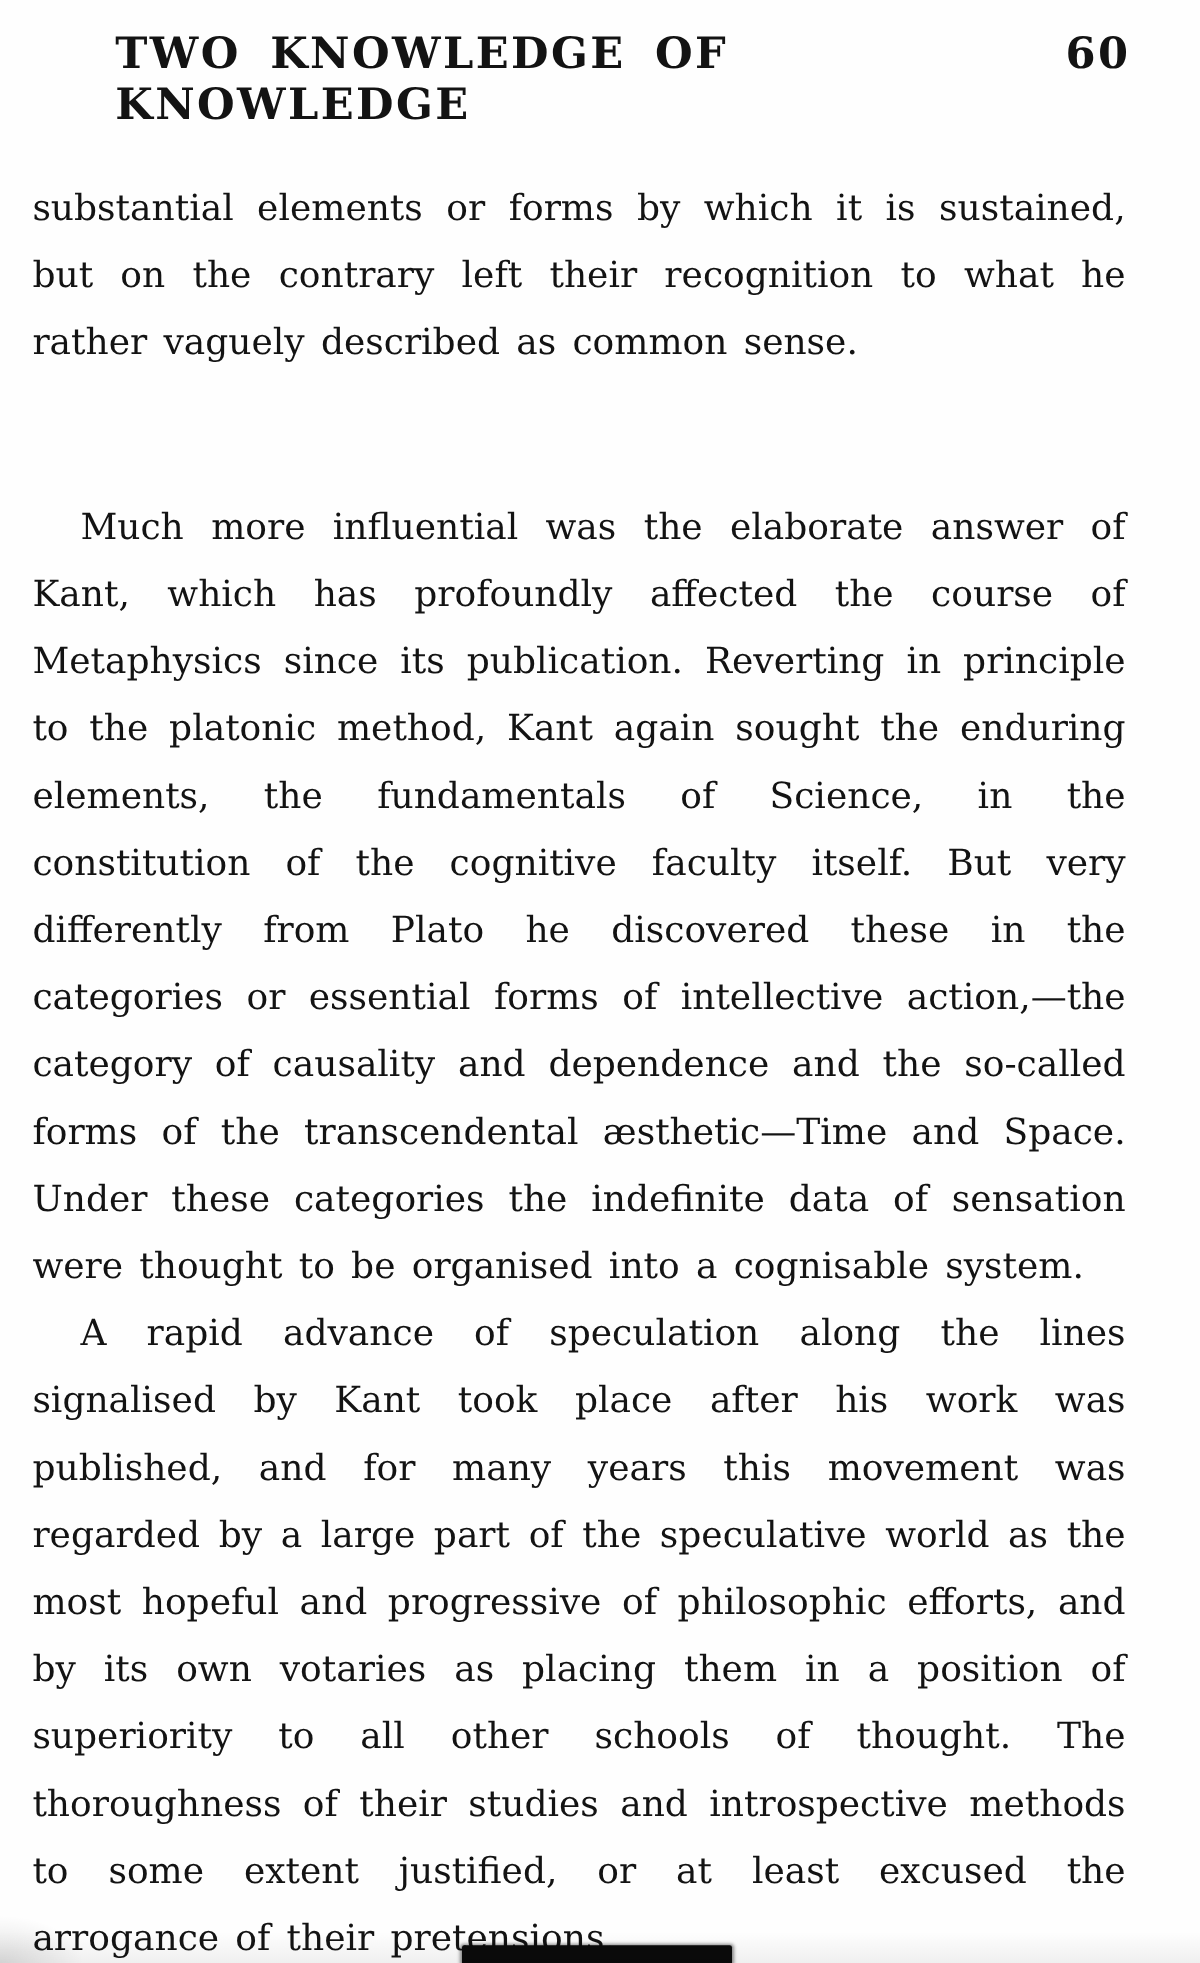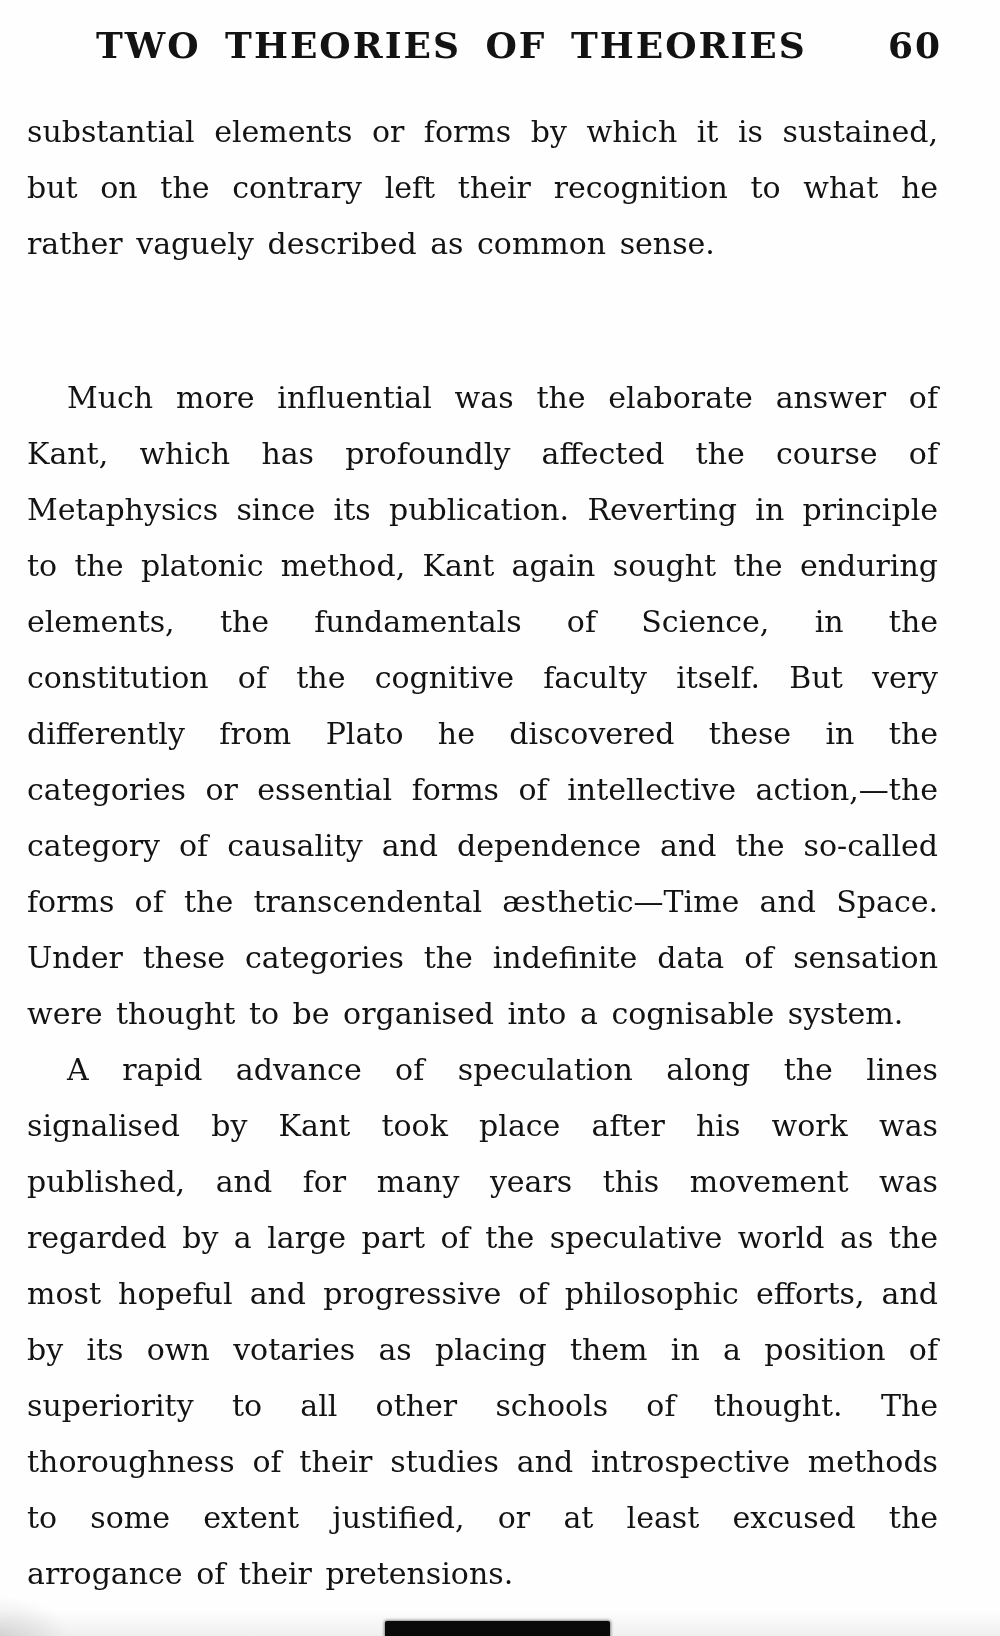--- a/index.html
+++ b/index.html
@@ -79,21 +79,21 @@
     background: radial-gradient(ellipse at bottom left, rgba(0,0,0,0.12), rgba(0,0,0,0) 70%);
     pointer-events: none;
   }
 </style>
 </head>
 <body>
 
 <div class="page">
 
   <div class="running-header">
-    <span class="header-title">TWO THEORIES OF THEORIES</span>
+    <span class="header-title">TWO KNOWLEDGE OF KNOWLEDGE</span>
     <span class="page-number">60</span>
   </div>
 
   <div class="body-text">
     <p class="para first">substantial elements or forms by which it is sustained, but on the contrary left their recognition to what he rather vaguely described as common sense.</p>
 
     <p class="para indent section-gap">Much more influential was the elaborate answer of Kant, which has profoundly affected the course of Metaphysics since its publication.  Reverting in principle to the platonic method, Kant again sought the enduring elements, the fundamentals of Science, in the constitution of the cognitive faculty itself. But very differently from Plato he discovered these in the categories or essential forms of intellective action,—the category of causality and dependence and the so-called forms of the transcendental æsthetic—Time and Space.  Under these categories the indefinite data of sensation were thought to be organised into a cognisable system.</p>
 
     <p class="para indent follow">A rapid advance of speculation along the lines signalised by Kant took place after his work was published, and for many years this movement was regarded by a large part of the speculative world as the most hopeful and progressive of philosophic efforts, and by its own votaries as placing them in a position of superiority to all other schools of thought. The thoroughness of their studies and introspective methods to some extent justified, or at least excused the arrogance of their pretensions.</p>
   </div>

